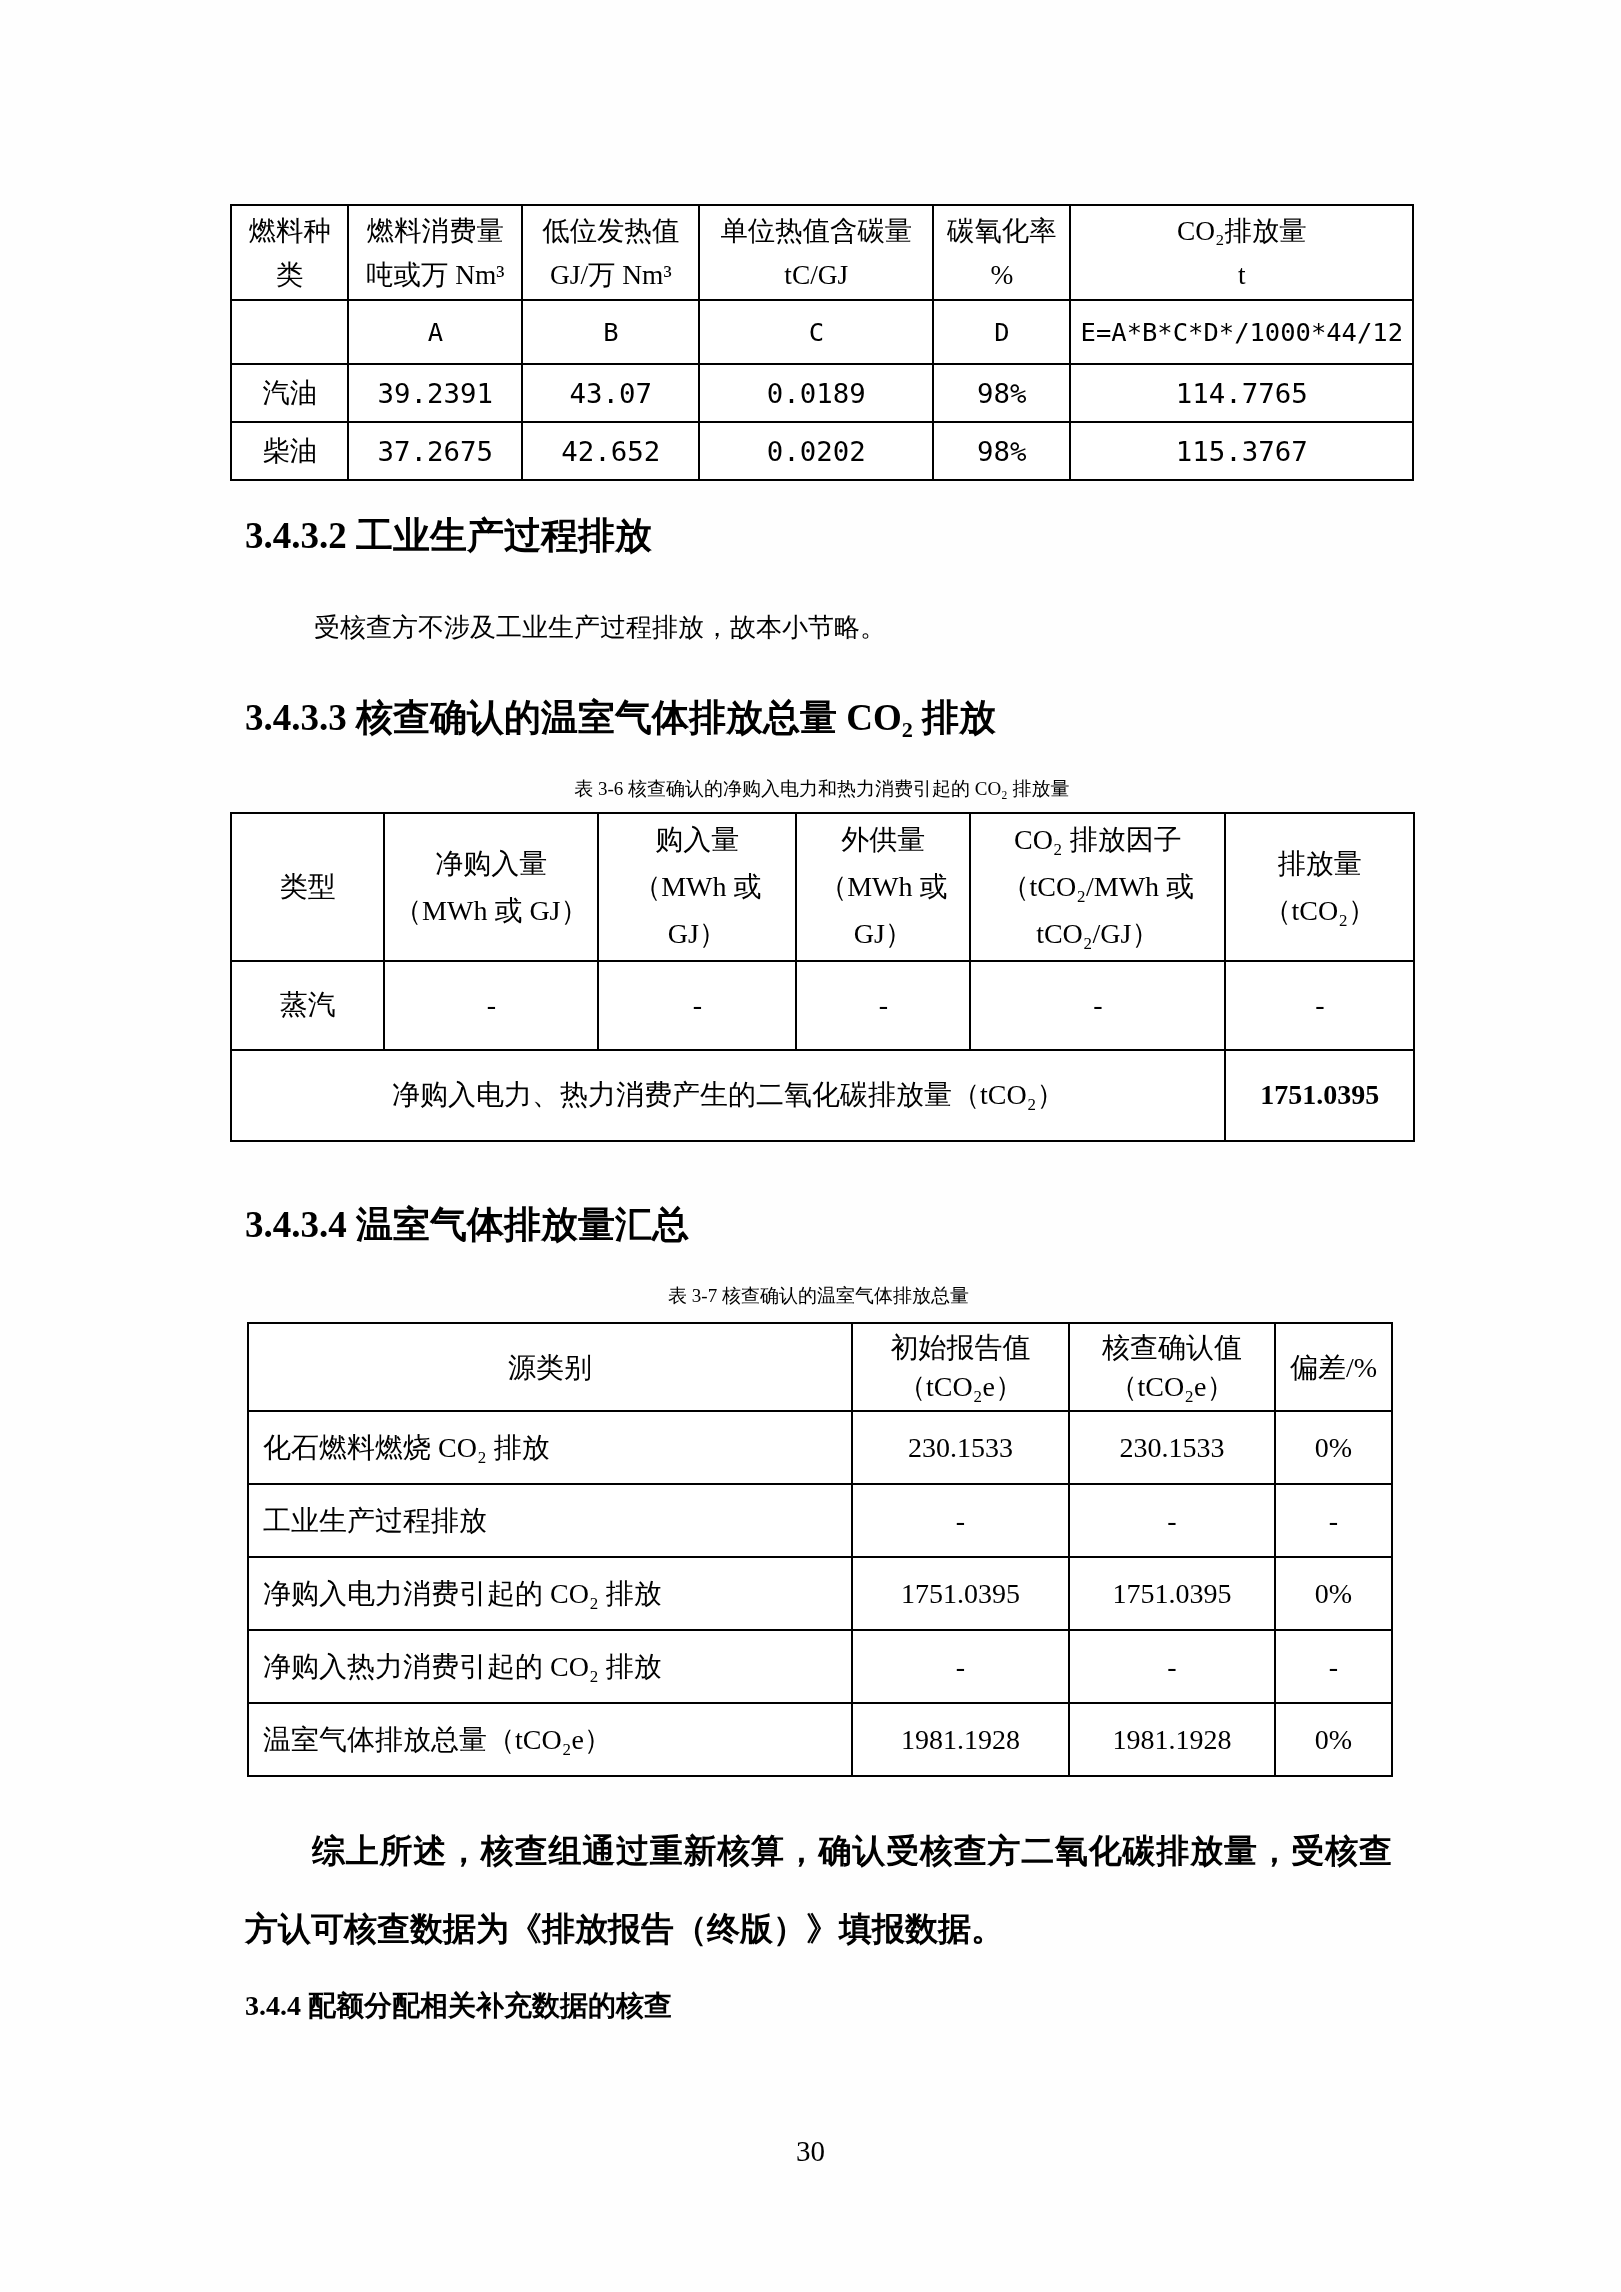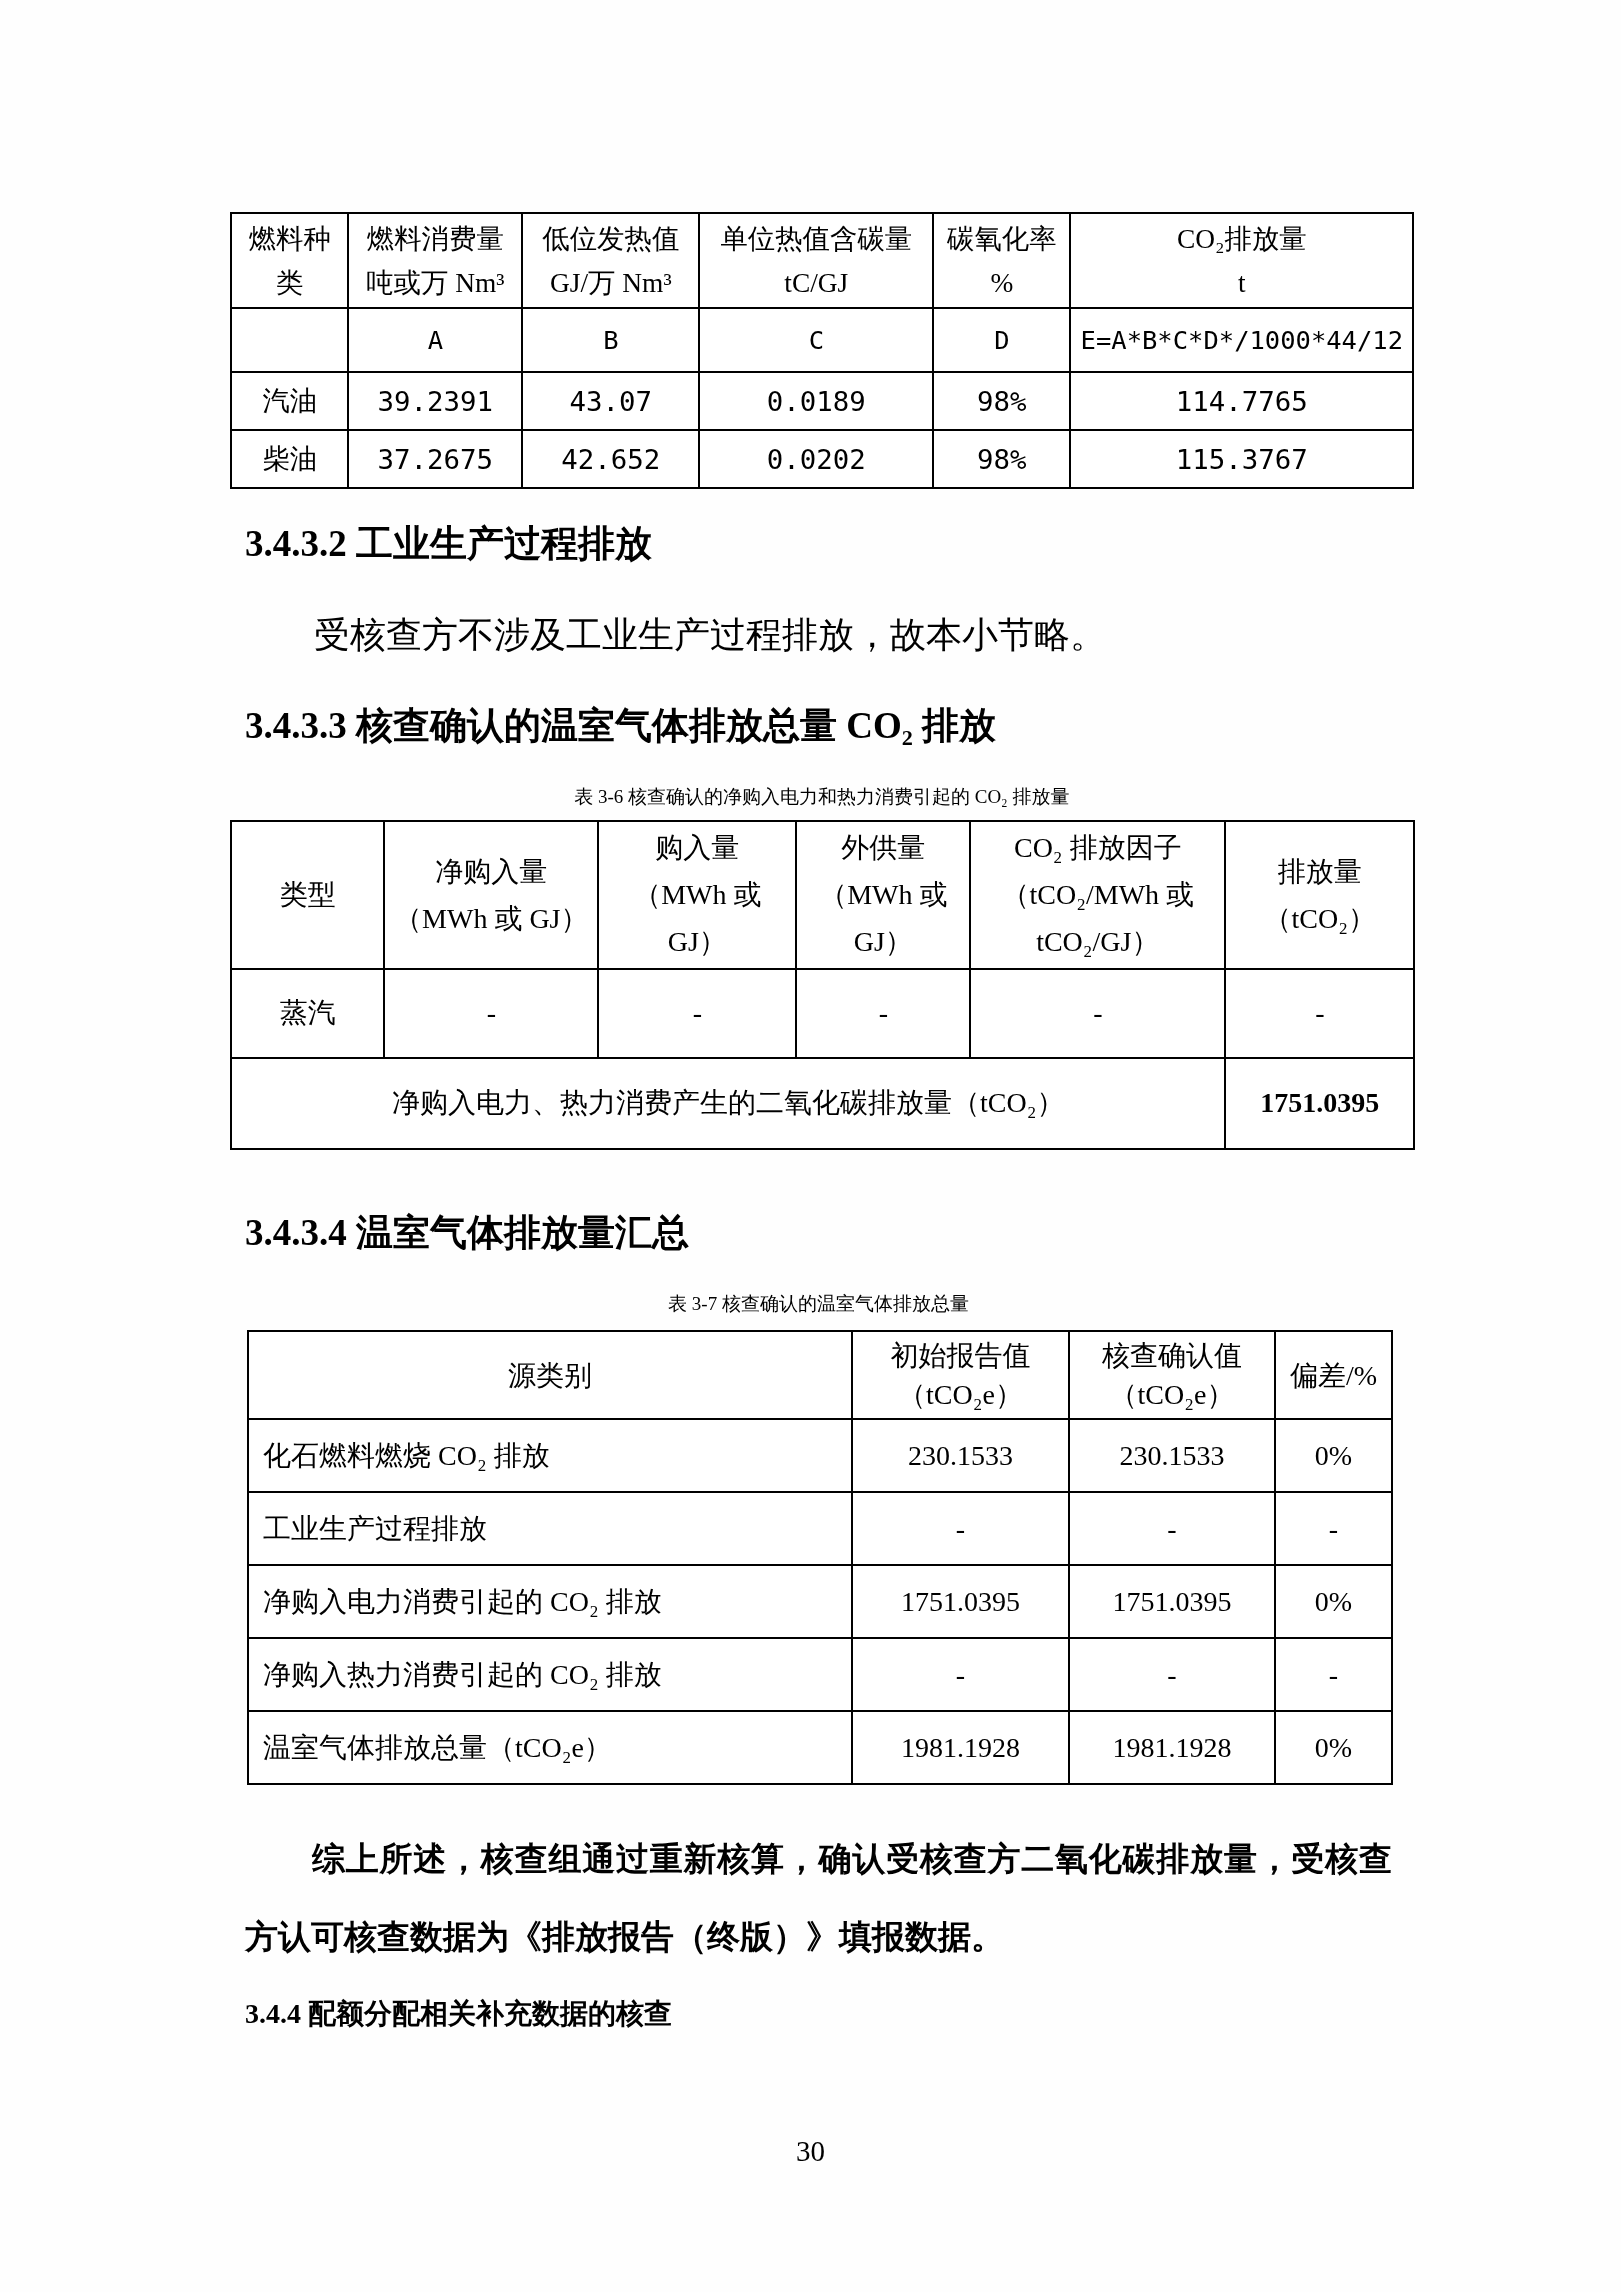--- a/index.html
+++ b/index.html
@@ -2,21 +2,21 @@
 <html><head>
 <meta charset="utf-8">
 <style>
   html,body { margin:0; padding:0; background:#e8e8e8; }
   .page {
     position:relative; width:1621px; height:2293px; margin:0 auto;
     background:#fefefe; color:#000;
     font-family:"Liberation Serif","DejaVu Serif",serif;
     overflow:hidden;
   }
-  .content { position:absolute; left:245px; top:16px; width:1147px; }
+  .content { position:absolute; left:245px; top:8px; width:1147px; }
 
   
   table { border-collapse:collapse; table-layout:fixed; background:#fff; }
   td {
     border:2px solid #000; border-top-width:2.9px; border-bottom-width:2.9px;
     text-align:center; vertical-align:middle; padding:0 3.9px;
     overflow:hidden;
   }
   table { border:2.9px solid #000; }
   .pre { white-space:pre-line; }
@@ -40,21 +40,21 @@
   .t37 .hdr td { height:86px; line-height:39px; }
   .t37 .row td { height:71px; }
   .t37 .row .lbl { text-align:left; padding-left:14px; }
 
   
   .h4 { font-size:37px; font-weight:bold; margin:0; line-height:51px; }
   .h4-1 { margin-top:29px; }
   .h4-2 { margin-top:37px; }
   .h4-3 { margin-top:57px; }
   .h3 { font-size:28px; font-weight:bold; margin:0; margin-top:9.8px; line-height:55px; }
-  .para { font-size:36px; margin:0; margin-top:39px; line-height:55px; text-indent:69px; }
+  .para { font-size:26px; margin:0; margin-top:39px; line-height:55px; text-indent:69px; }
   .caption { font-size:19px; text-align:center; margin-top:33px; }
   .cap36 { width:1183px; margin-left:-14.7px; }
   .cap37 { width:1143px; margin-left:2px;text-align:center; }
   .conclusion {
     font-size:33px; font-weight:bold; margin:0; margin-top:35px;
     line-height:78px; text-indent:67px; text-align:justify;
   }
   .pagenum { position:absolute; top:2135px; left:0; width:1621px; text-align:center; font-size:29px; }
 </style>
 </head>

